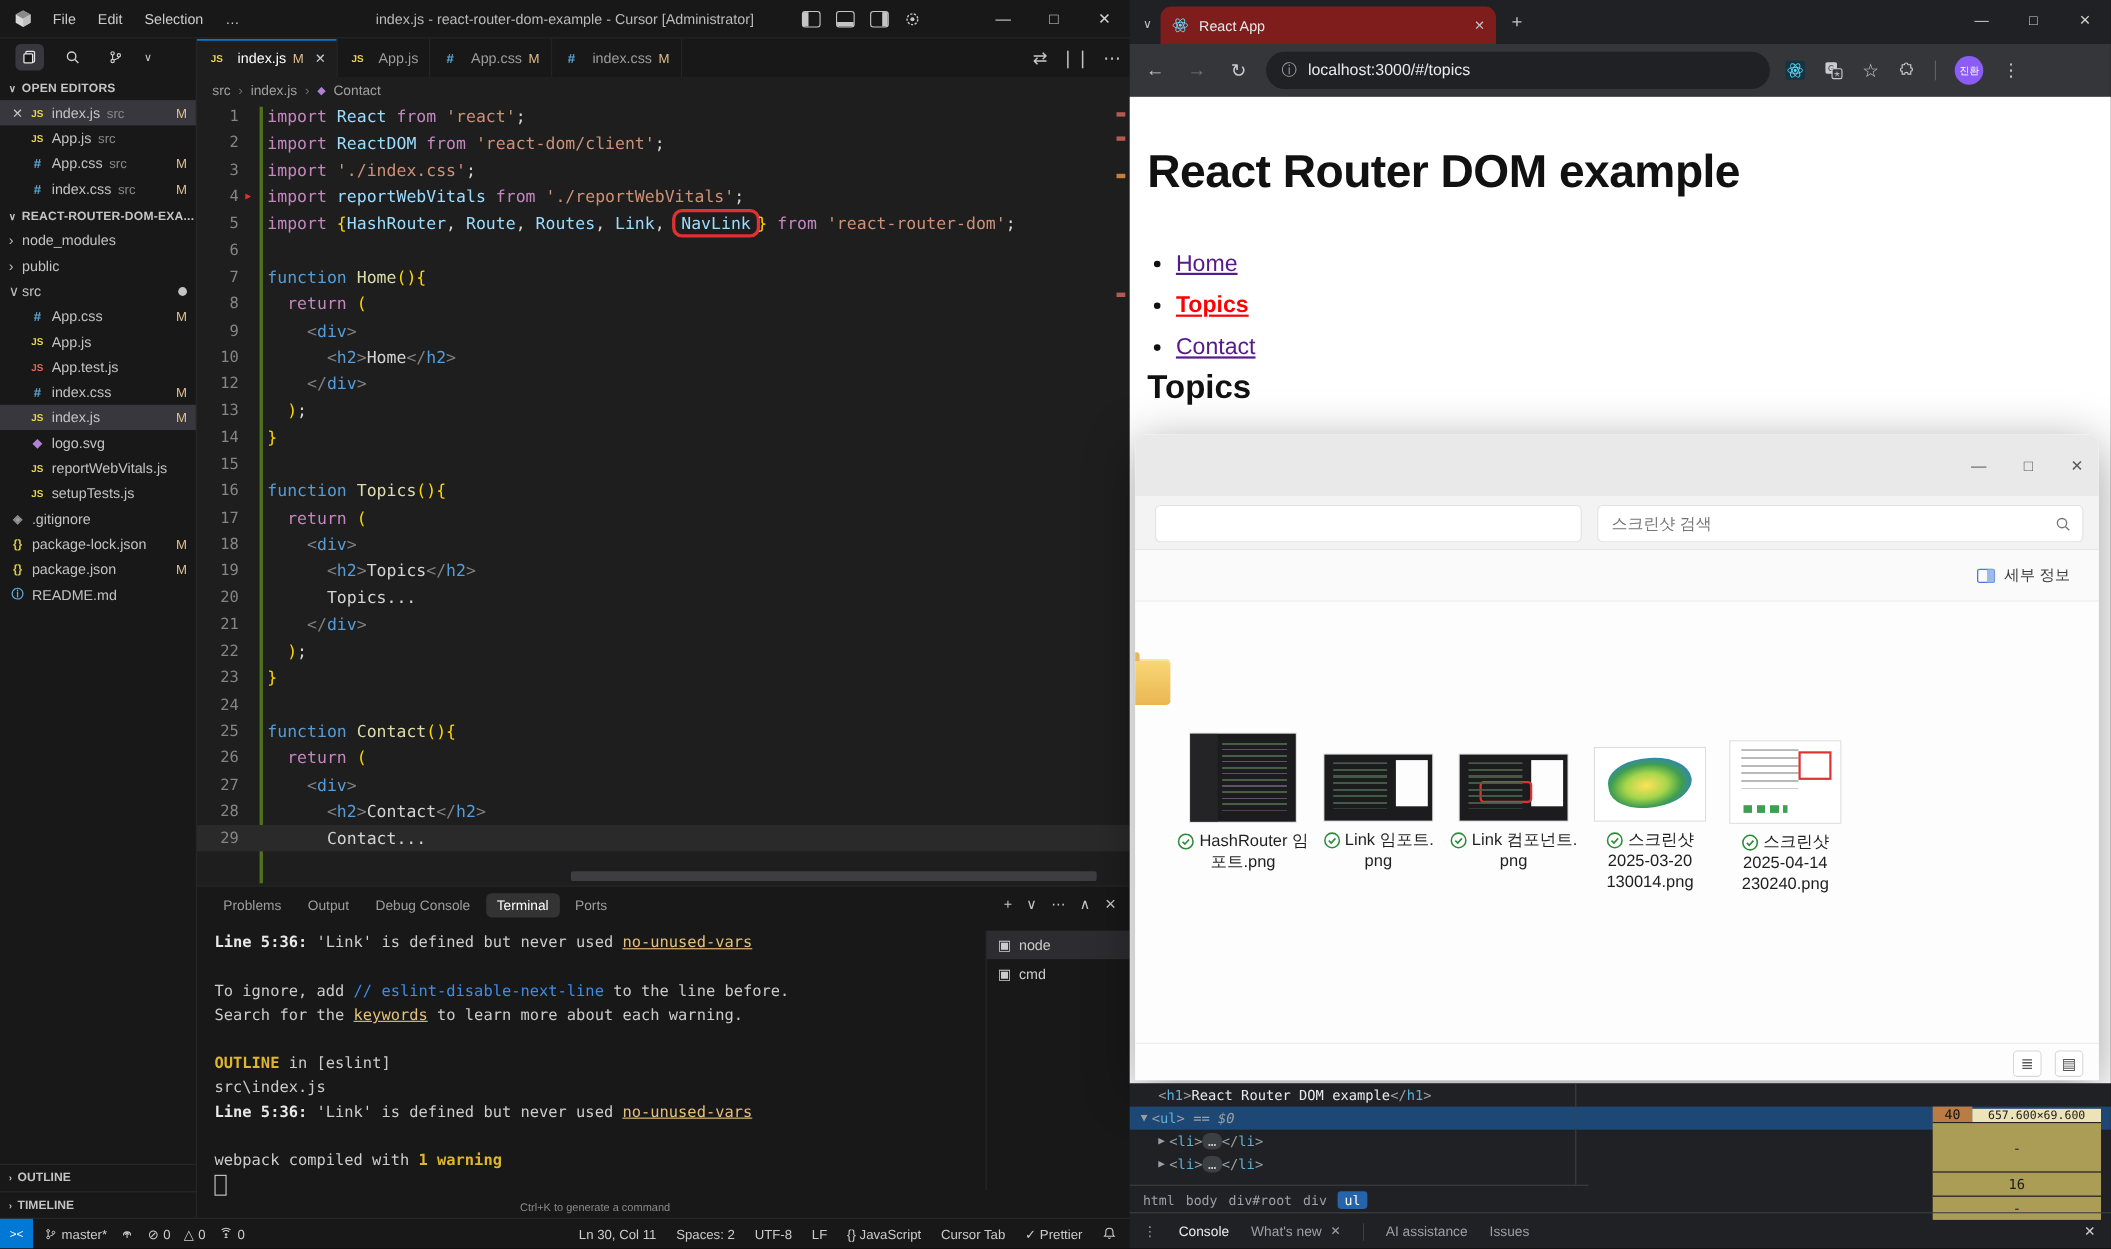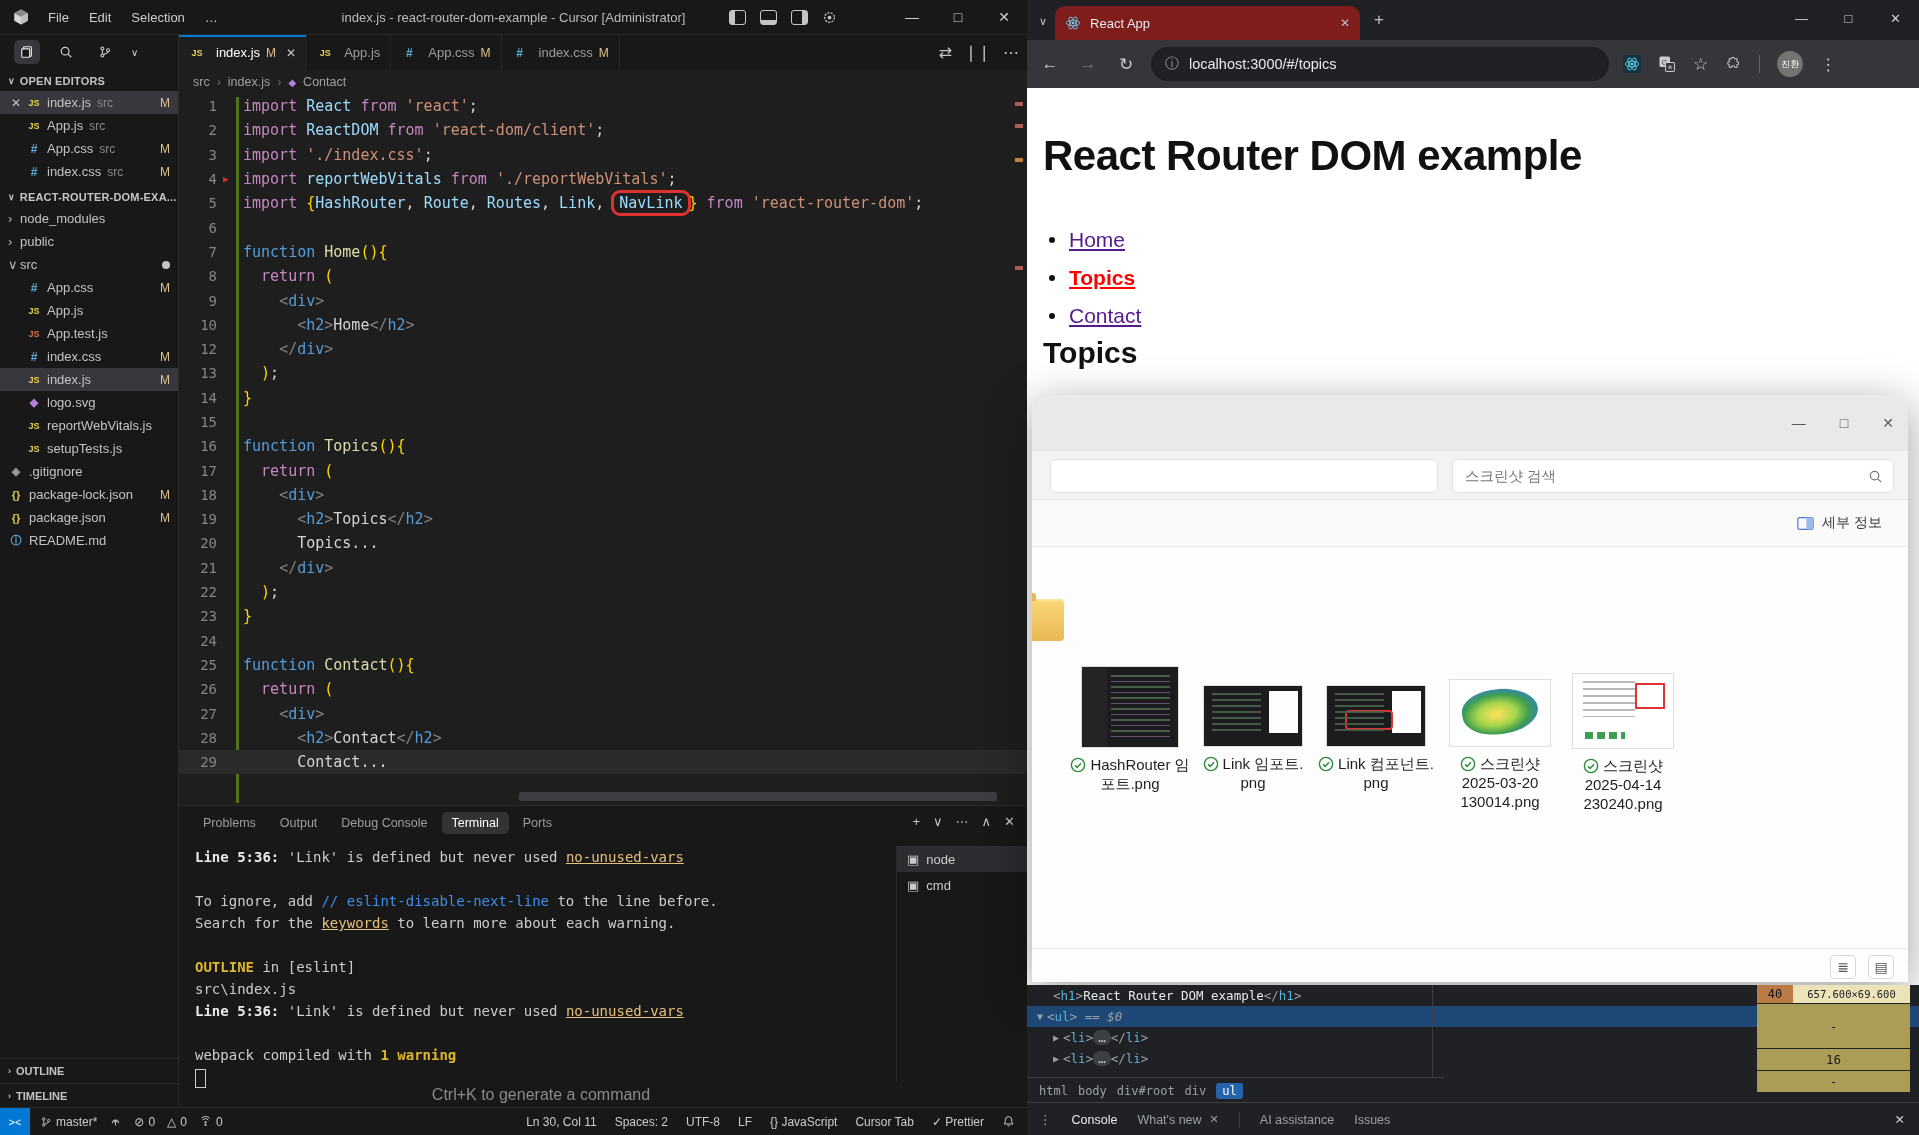--- a/index.html
+++ b/index.html
@@ -84,21 +84,21 @@
   .tl .w{color:#cccccc;}
   .tl .ylink{color:#e5c07b;text-decoration:underline;}
   .tl .blue{color:#3b8eea;}
   .tl .ybold{color:#ddb62b;font-weight:bold;}
   .term-cursor{display:inline-block;width:9px;height:17px;border:1px solid #cccccc;vertical-align:middle;}
   .sessions{position:absolute;right:0;top:40px;width:130px;bottom:26px;border-left:1px solid #2a2a2a;
     font-family:"Liberation Sans",sans-serif;font-size:13px;color:#cccccc;}
   .sess{height:26px;display:flex;align-items:center;gap:7px;padding-left:10px;}
   .sess.sel{background:#2d2d31;}
   .panel-hint{position:absolute;left:16px;right:140px;bottom:4px;text-align:center;color:#8a8a8a;
-    font-size:16px;font-family:"Liberation Sans",sans-serif;}
+    font-size:10px;font-family:"Liberation Sans",sans-serif;}
 
   .c-status{position:absolute;left:0;bottom:0;width:1027px;height:27px;background:#181818;
     border-top:1px solid #2a2a2a;display:flex;align-items:center;color:#cccccc;font-size:12px;}
   .st-remote{width:30px;height:27px;background:#0078d4;color:#fff;display:flex;align-items:center;justify-content:center;font-size:11px;}
   .st-left{display:flex;align-items:center;gap:12px;margin-left:10px;}
   .st-item{display:flex;align-items:center;gap:4px;}
   .st-right{margin-left:auto;display:flex;align-items:center;gap:18px;margin-right:12px;}
 
   
   #browser{left:1027px;top:0;width:892px;height:1135px;background:#202124;}
@@ -111,21 +111,21 @@
   .b-wincontrols{position:absolute;right:0;top:0;height:36px;display:flex;color:#c8c8c8;}
   .b-wincontrols .wc{width:47px;height:36px;font-size:13px;}
   .b-toolbar{position:absolute;left:0;top:40px;right:0;height:48px;background:#35363a;display:flex;align-items:center;color:#c8cbcf;}
   .nav-ic{width:30px;text-align:center;font-size:17px;margin-left:8px;color:#c8cbcf;}
   .nav-ic.dim{color:#72767b;}
   .omnibox{margin-left:10px;width:430px;height:34px;background:#202124;border-radius:17px;display:flex;align-items:center;
     color:#e8eaed;font-size:14.5px;gap:10px;padding:0 14px;}
   .omni-info{color:#9aa0a6;font-size:14px;}
   .tb-ext{display:flex;align-items:center;gap:17px;margin-left:14px;}
   .tb-sep{width:1px;height:18px;background:#5f6368;}
-  .avatar{width:26px;height:26px;border-radius:50%;background:#737373;color:#fff;font-size:9px;display:flex;align-items:center;justify-content:center;}
+  .avatar{width:26px;height:26px;border-radius:50%;background:#8b5cf6;color:#fff;font-size:9px;display:flex;align-items:center;justify-content:center;}
 
   .b-page{position:absolute;left:0;top:88px;right:0;height:897px;background:#ffffff;overflow:hidden;}
   .page-h1{position:absolute;left:16px;top:44px;font-size:42px;font-weight:bold;color:#111;letter-spacing:-.5px;}
   .page-ul{position:absolute;left:22px;top:140px;}
   .page-li{display:flex;align-items:center;margin-bottom:14px;font-size:21px;}
   .bullet{width:6px;height:6px;border-radius:50%;background:#111;margin-right:14px;}
   .plink{color:#551a8b;text-decoration:underline;}
   .plink.active{color:#ff0000;font-weight:bold;}
   .page-h2{position:absolute;left:16px;top:248px;font-size:30px;font-weight:bold;color:#111;}
 
@@ -175,21 +175,21 @@
   .devtools{position:absolute;left:0;top:985px;right:0;height:150px;background:#202124;
     font-family:"DejaVu Sans Mono",monospace;font-size:12.5px;color:#e8eaed;}
   .dt-row{height:21px;display:flex;align-items:center;padding-left:10px;white-space:pre;}
   .dt-row.indent{padding-left:26px;}
   .dt-row.sel{background:#1d4876;}
   .dt-tag{color:#5db0d7;} .dt-p{color:#9aa0a6;} .dt-txt{color:#e8eaed;}
   .dt-d{color:#9aa0a6;font-style:italic;} .dt-a{color:#9aa0a6;font-size:10px;margin-right:4px;}
   .dt-ell{background:#3c4043;border-radius:7px;padding:0 5px;color:#c8cbcf;}
   .dt-divider{position:absolute;left:405px;top:0;width:1px;height:92px;background:#3c4043;}
   .boxmodel{position:absolute;left:730px;top:0;width:153px;}
-  .bm-rowA{display:flex;height:18px;}
+  .bm-rowA{display:flex;height:35px;align-items:flex-end;}
   .bm-margin{width:36px;background:#bb7b45;color:#111;display:flex;align-items:center;justify-content:center;font-size:12px;}
   .bm-size{flex:1;background:#ece3b8;color:#202020;display:flex;align-items:center;justify-content:center;font-size:10.5px;}
   .bm-block{background:#ab9d55;color:#1c1c1c;display:flex;align-items:center;justify-content:center;border-top:1px solid #202124;}
   .bm-b1{height:44px;} .bm-b2{height:21px;} .bm-b3{height:21px;}
   .dt-crumbs{position:absolute;left:0;top:92px;width:405px;height:25px;border-top:1px solid #3c4043;
     display:flex;align-items:center;gap:10px;padding-left:12px;color:#9aa0a6;font-size:12px;}
   .crumb-chip{background:#2563ab;color:#fff;border-radius:3px;padding:1px 6px;}
   .dt-drawer{position:absolute;left:0;top:117px;right:0;height:33px;border-top:1px solid #3c4043;
     display:flex;align-items:center;gap:20px;padding-left:12px;font-family:"Liberation Sans",sans-serif;font-size:12.5px;color:#9aa0a6;}
   .drawer-tab.active{color:#e8eaed;}

